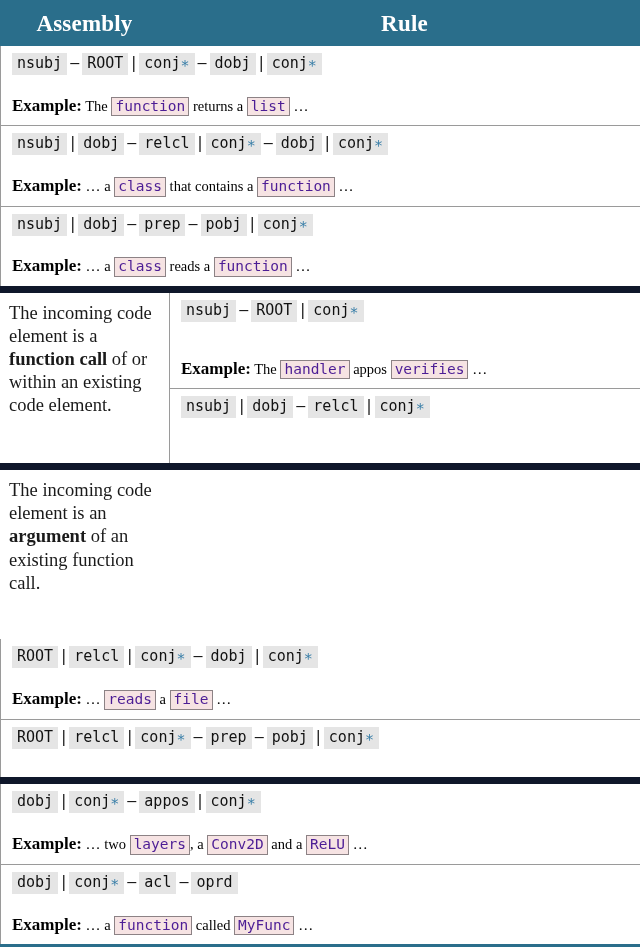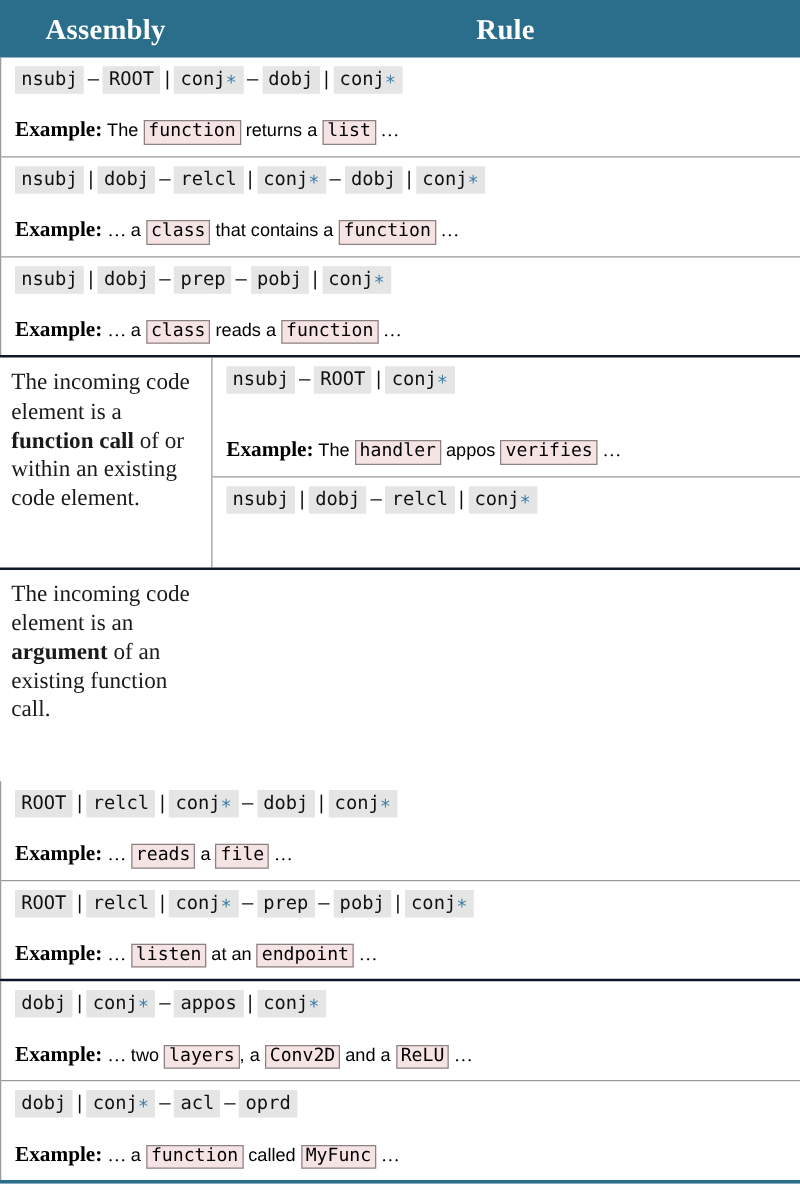--- a/index.html
+++ b/index.html
@@ -47,21 +47,21 @@
   .tbody {
     flex: 1 1 auto;
     display: flex;
     flex-direction: column;
   }
 
   .grow-row { flex: 1 1 auto; }
 
   .trow {
     display: flex;
-    border-top: 2px solid #0f172a;
+    border-top: 7px solid #0f172a;
     min-height: 0;
   }
   .trow:first-child { border-top: none; }
 
   .assembly-cell {
     width: 169px;
     flex: 0 0 169px;
     box-sizing: border-box;
     padding: 9px 8px 6px 9px;
     font-size: 18.5px;
@@ -121,31 +121,31 @@
     padding-bottom: 2px;
     white-space: nowrap;
     line-height: 1;
   }
   .ex-label {
     font-family: "Liberation Serif", "DejaVu Serif", serif;
     font-weight: bold;
     font-size: 17px;
   }
   .ex-text {
-    font-family: Liberation Sans, sans-serif;
+    font-family: Liberation Serif, serif;
     font-size: 14.5px;
   }
   .codechip {
     font-family: "DejaVu Sans Mono", "Liberation Mono", monospace;
     font-size: 14.5px;
     background: #f6e3e3;
     border: 1.5px solid #8c8285;
     padding: 1px 3px 2px 3px;
     display: inline-block;
-    color: #000000;
+    color: #4c1d95;
   }
   .ell {
     font-family: "Liberation Serif", "DejaVu Serif", serif;
     font-size: 15px;
   }
 </style>
 </head>
 <body>
 
 <div class="table">
@@ -186,21 +186,20 @@
       </div>
       <div class="trow grow-row" style="flex-grow: 2; flex-direction: column;">
         <div class="assembly-cell"><span>The incoming code element is an </span><b>argument</b><span> of an existing function call.</span></div>
         <div class="rule-cell">
           <div class="subrow">
             <div class="pattern"><span class="tok"><span>ROOT</span></span><span class="sep">|</span><span class="tok"><span>relcl</span></span><span class="sep">|</span><span class="tok"><span>conj</span><span class="ast">∗</span></span><span class="dash">–</span><span class="tok"><span>dobj</span></span><span class="sep">|</span><span class="tok"><span>conj</span><span class="ast">∗</span></span></div>
             <div class="example"><span class="ex-label">Example:</span><span class="ex-text"> </span><span class="ell">… </span><span class="codechip">reads</span><span class="ex-text"> a </span><span class="codechip">file</span><span class="ell"> …</span></div>
           </div>
           <div class="subrow">
             <div class="pattern"><span class="tok"><span>ROOT</span></span><span class="sep">|</span><span class="tok"><span>relcl</span></span><span class="sep">|</span><span class="tok"><span>conj</span><span class="ast">∗</span></span><span class="dash">–</span><span class="tok"><span>prep</span></span><span class="dash">–</span><span class="tok"><span>pobj</span></span><span class="sep">|</span><span class="tok"><span>conj</span><span class="ast">∗</span></span></div>
-            <div class="example"><span class="ex-label">Example:</span><span class="ex-text"> </span><span class="ell">… </span><span class="codechip">listen</span><span class="ex-text"> at an </span><span class="codechip">endpoint</span><span class="ell"> …</span></div>
           </div>
         </div>
       </div>
       <div class="trow grow-row" style="flex-grow: 2;">
         <div class="rule-cell">
           <div class="subrow">
             <div class="pattern"><span class="tok"><span>dobj</span></span><span class="sep">|</span><span class="tok"><span>conj</span><span class="ast">∗</span></span><span class="dash">–</span><span class="tok"><span>appos</span></span><span class="sep">|</span><span class="tok"><span>conj</span><span class="ast">∗</span></span></div>
             <div class="example"><span class="ex-label">Example:</span><span class="ex-text"> </span><span class="ell">… </span><span class="ex-text">two </span><span class="codechip">layers</span><span class="ex-text">,  a </span><span class="codechip">Conv2D</span><span class="ex-text"> and a </span><span class="codechip">ReLU</span><span class="ell"> …</span></div>
           </div>
           <div class="subrow">

